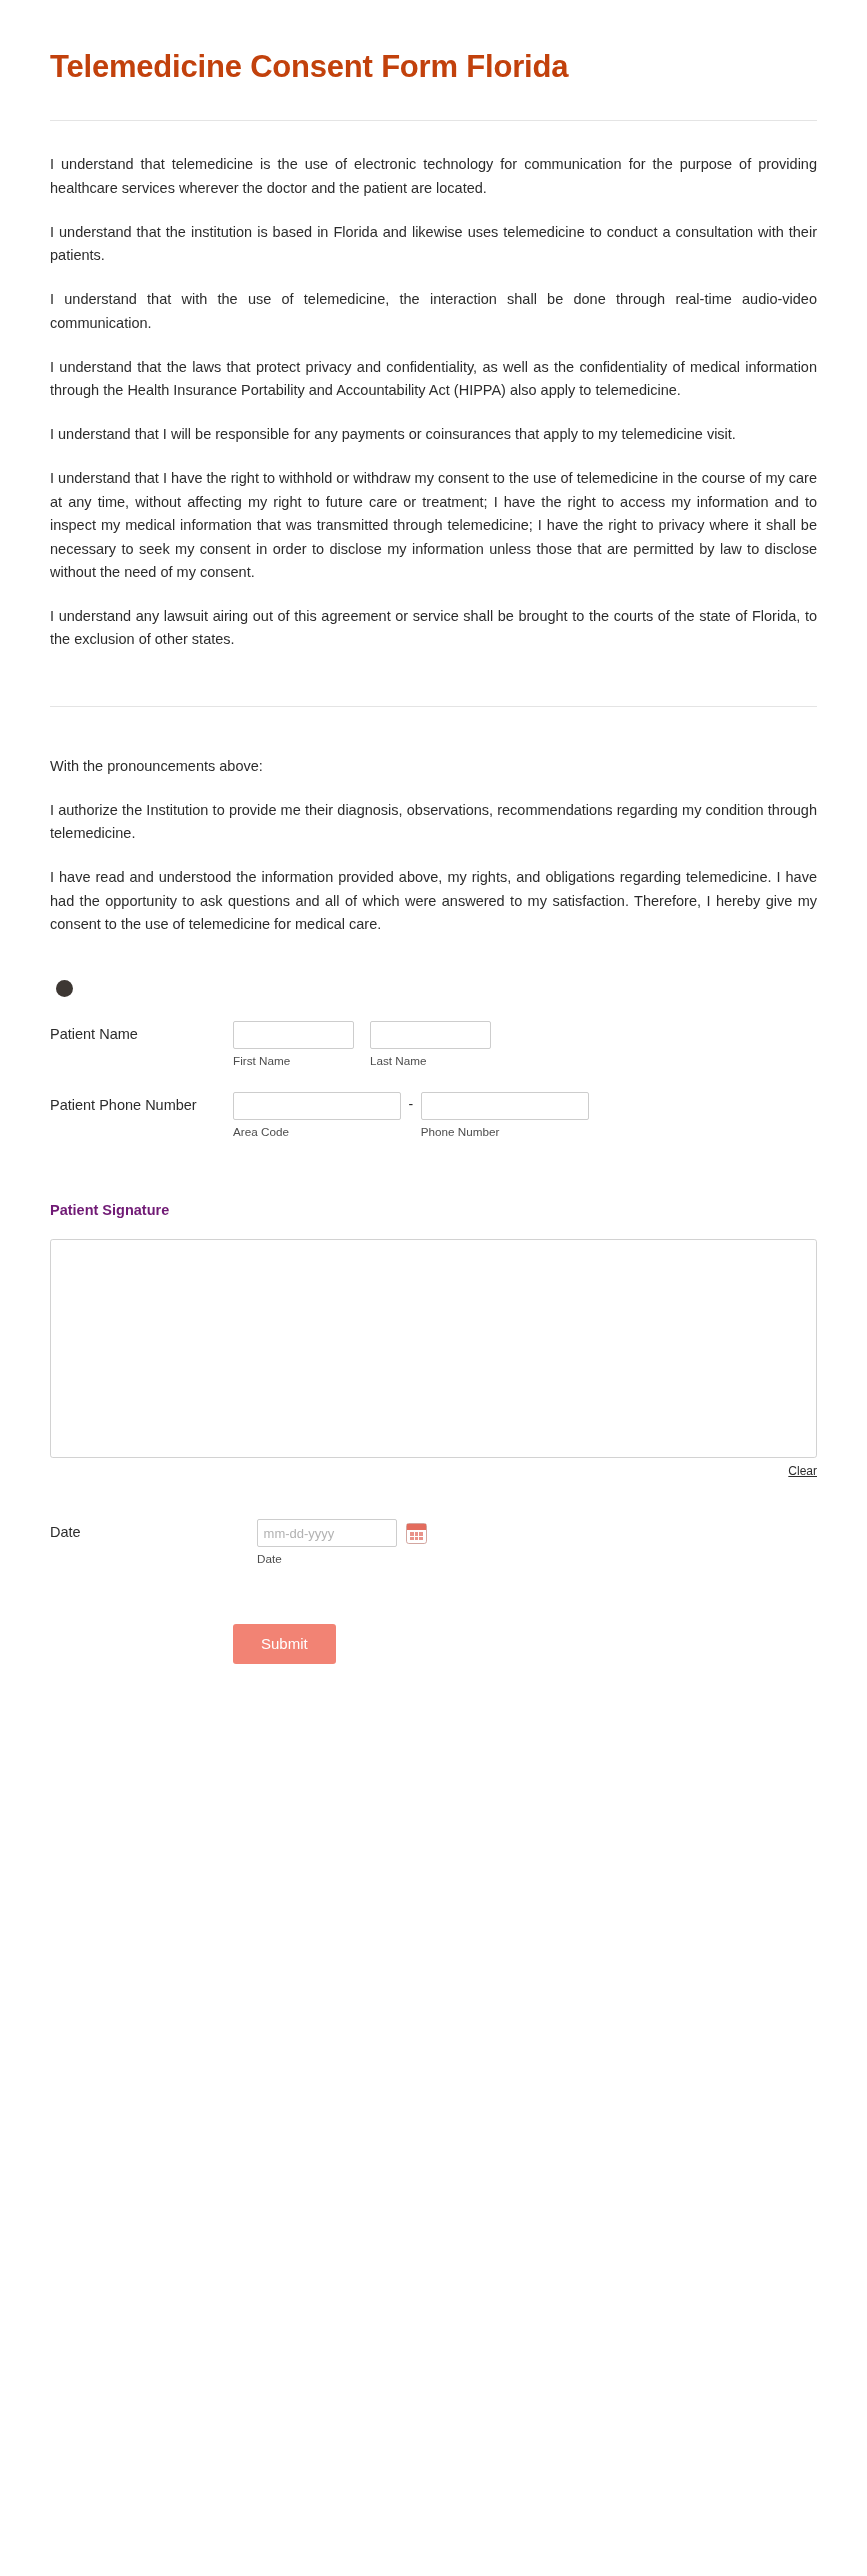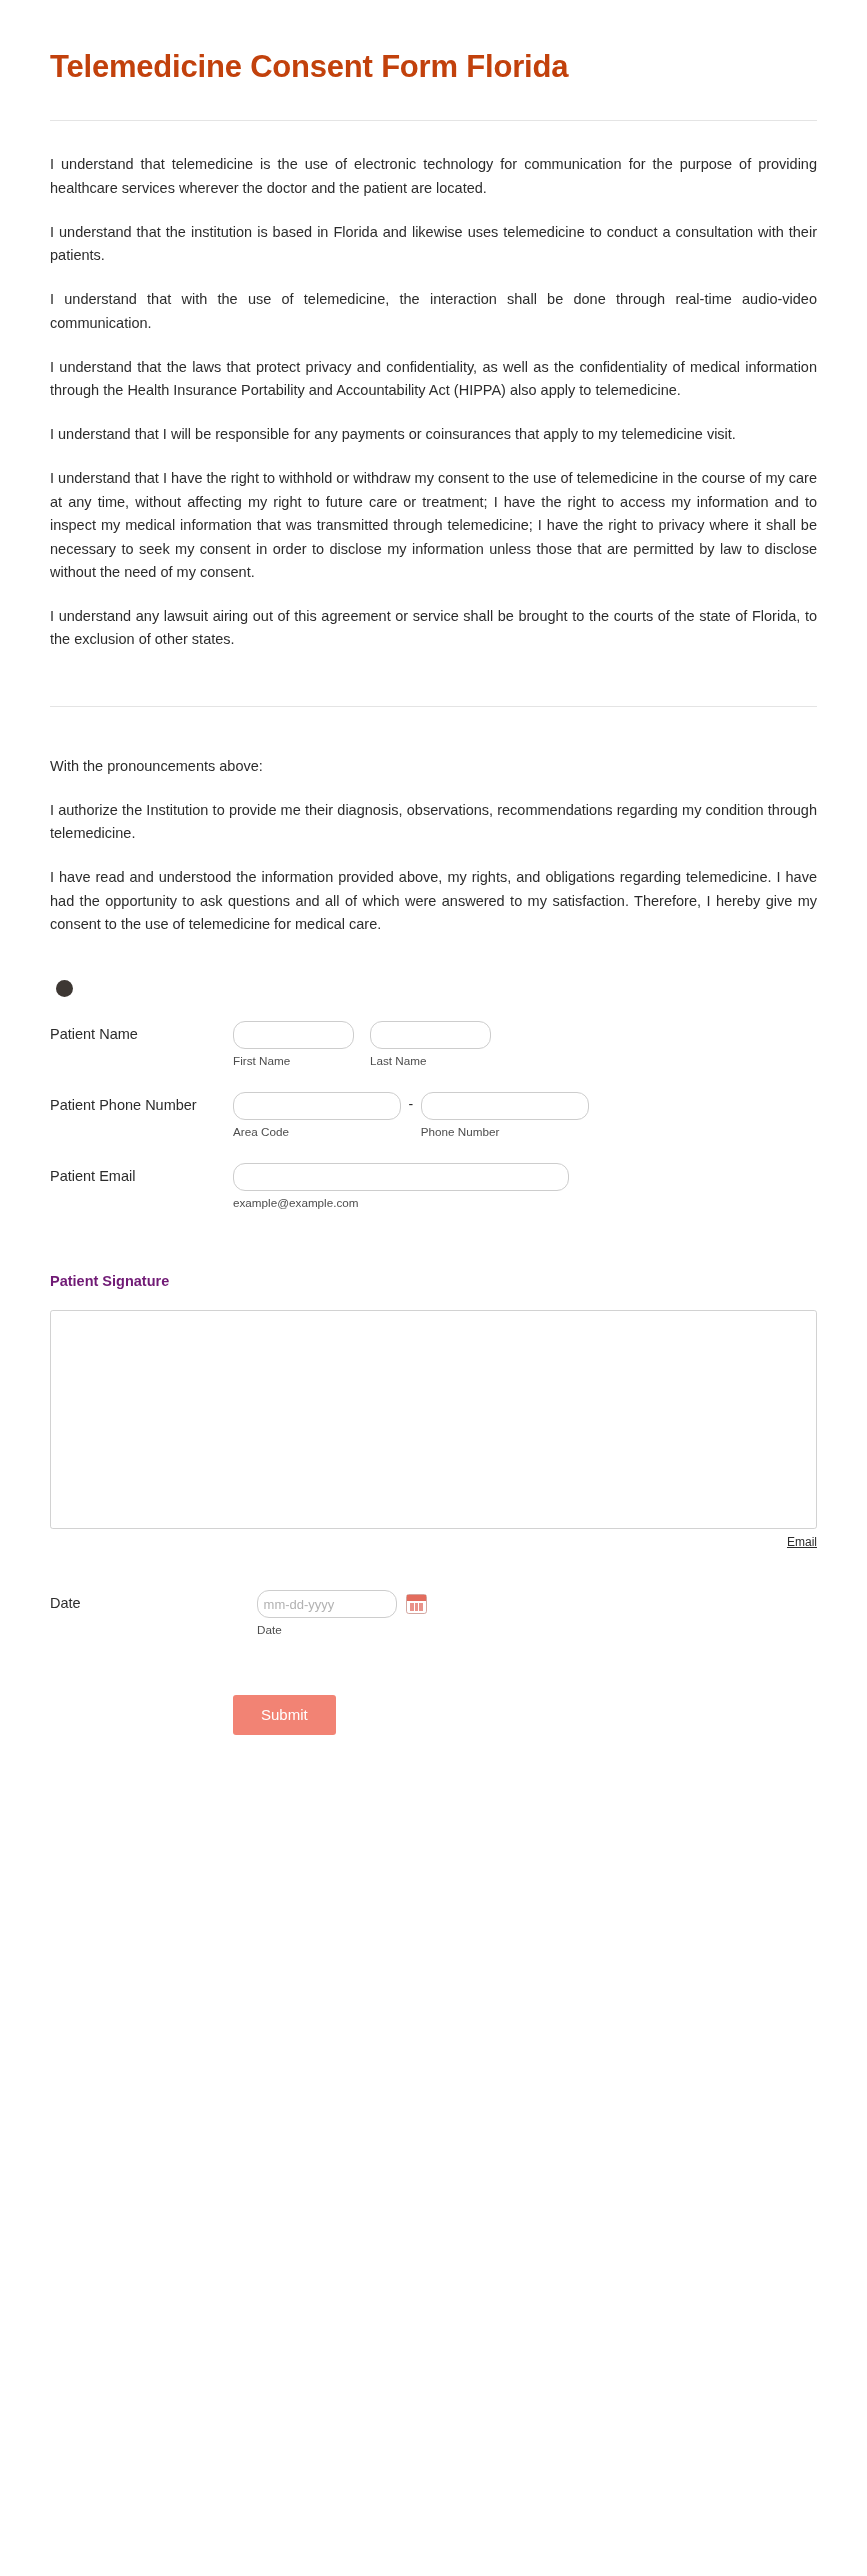--- a/index.html
+++ b/index.html
@@ -78,21 +78,21 @@
   .sub-label {
     font-size: 11.7px;
     color: #4d4d4d;
     margin-top: 3.7px;
     line-height: 1.3;
   }
   input.txt {
     box-sizing: border-box;
     height: 28px;
     border: 0.9px solid #cdcdcd;
-    border-radius: 12px;
+    border-radius: 2px;
     background: #fff;
     font-family: "Liberation Sans", sans-serif;
     font-size: 13px;
     color: #2c2c2c;
     padding: 1.9px 5.6px;
     outline: none;
   }
   input.txt::placeholder { color: #b2b2b2; }
   .name-group { display: flex; }
   .name-col { margin-right: 16px; }
@@ -264,32 +264,25 @@
           </div>
           <div class="dash">-</div>
           <div>
             <input class="txt w-phone" type="text" value="" style="">
             <div class="sub-label">Phone Number</div>
           </div>
         </div>
       </div>
     </div>
 
-    <div class="field-row">
-      <div class="field-label">Patient Email</div>
-      <div class="field-controls">
-        <input class="txt w-email" type="text" value="" style="">
-        <div class="sub-label">example@example.com</div>
-      </div>
-    </div>
 
     <div class="sig-label">Patient Signature</div>
     <div class="sig-pad"></div>
     <div class="sig-clear-wrap">
-      <a href="#" class="clear-link">Email</a>
+      <a href="#" class="clear-link">Clear</a>
     </div>
 
     <div class="date-row">
       <div class="field-label">Date</div>
       <div class="field-controls">
         <div class="date-controls">
           <div>
             <input class="txt w-date" type="text" placeholder="mm-dd-yyyy" style="">
             <div class="sub-label">Date</div>
           </div>

